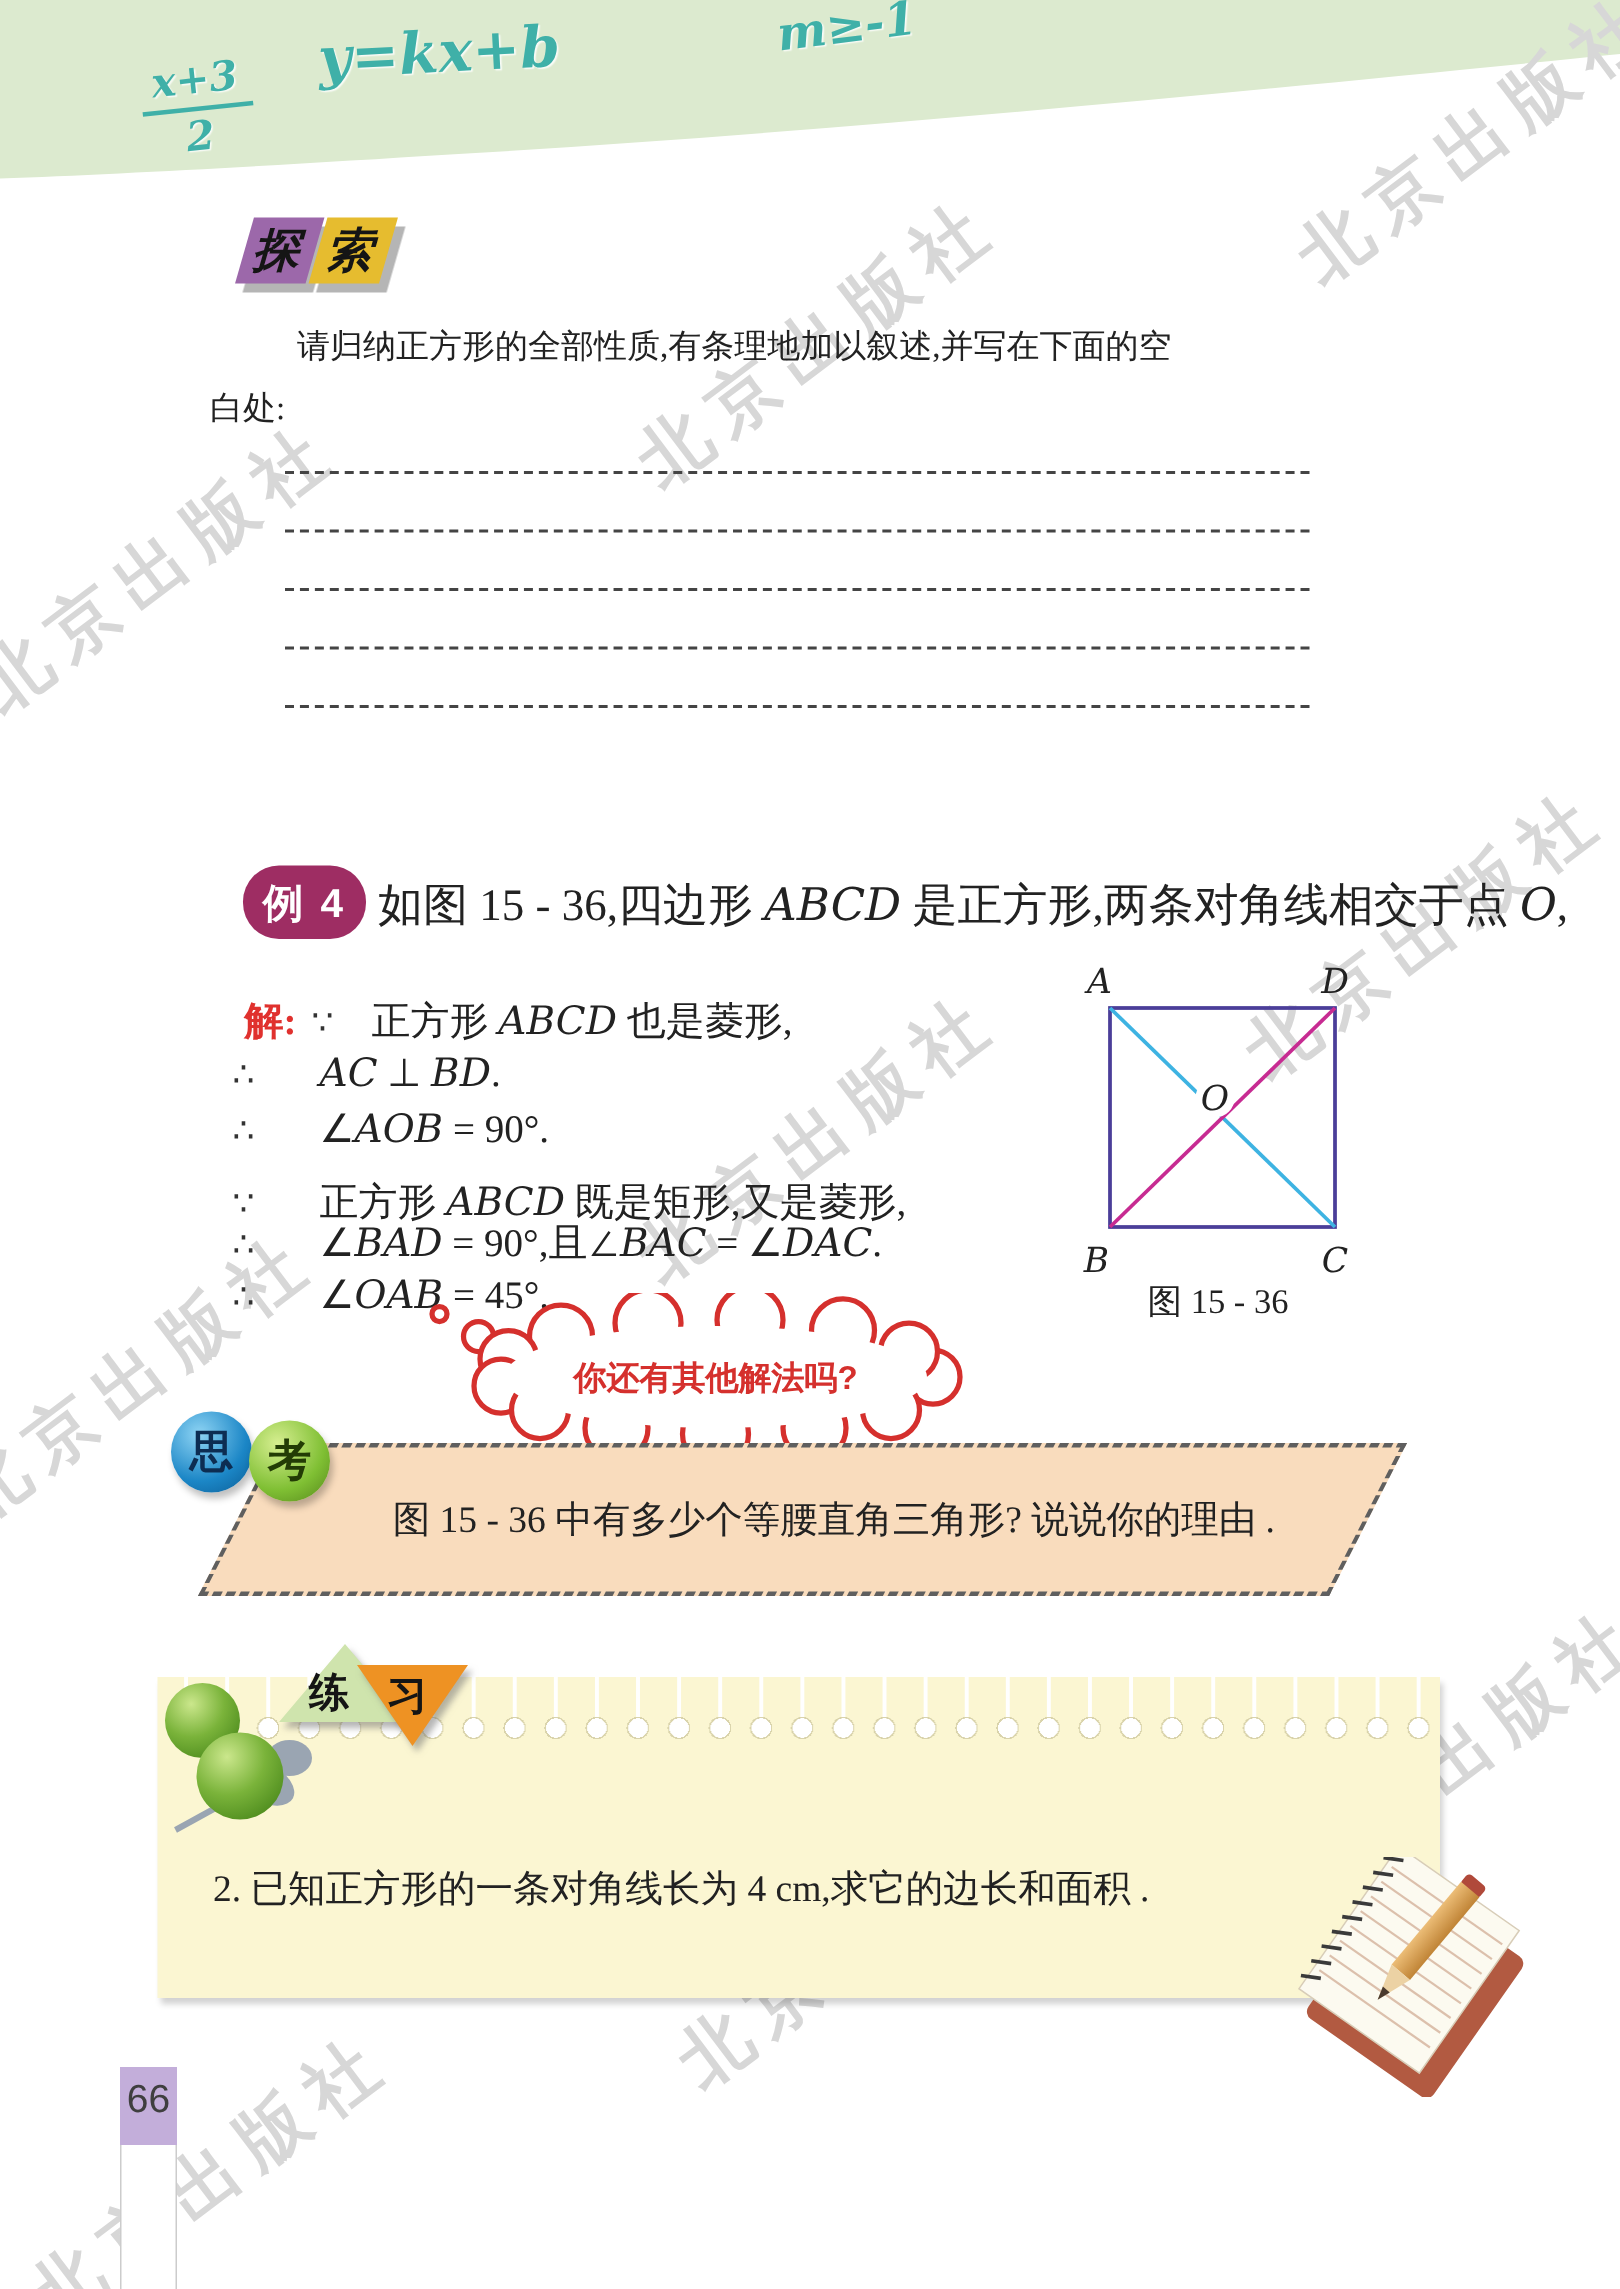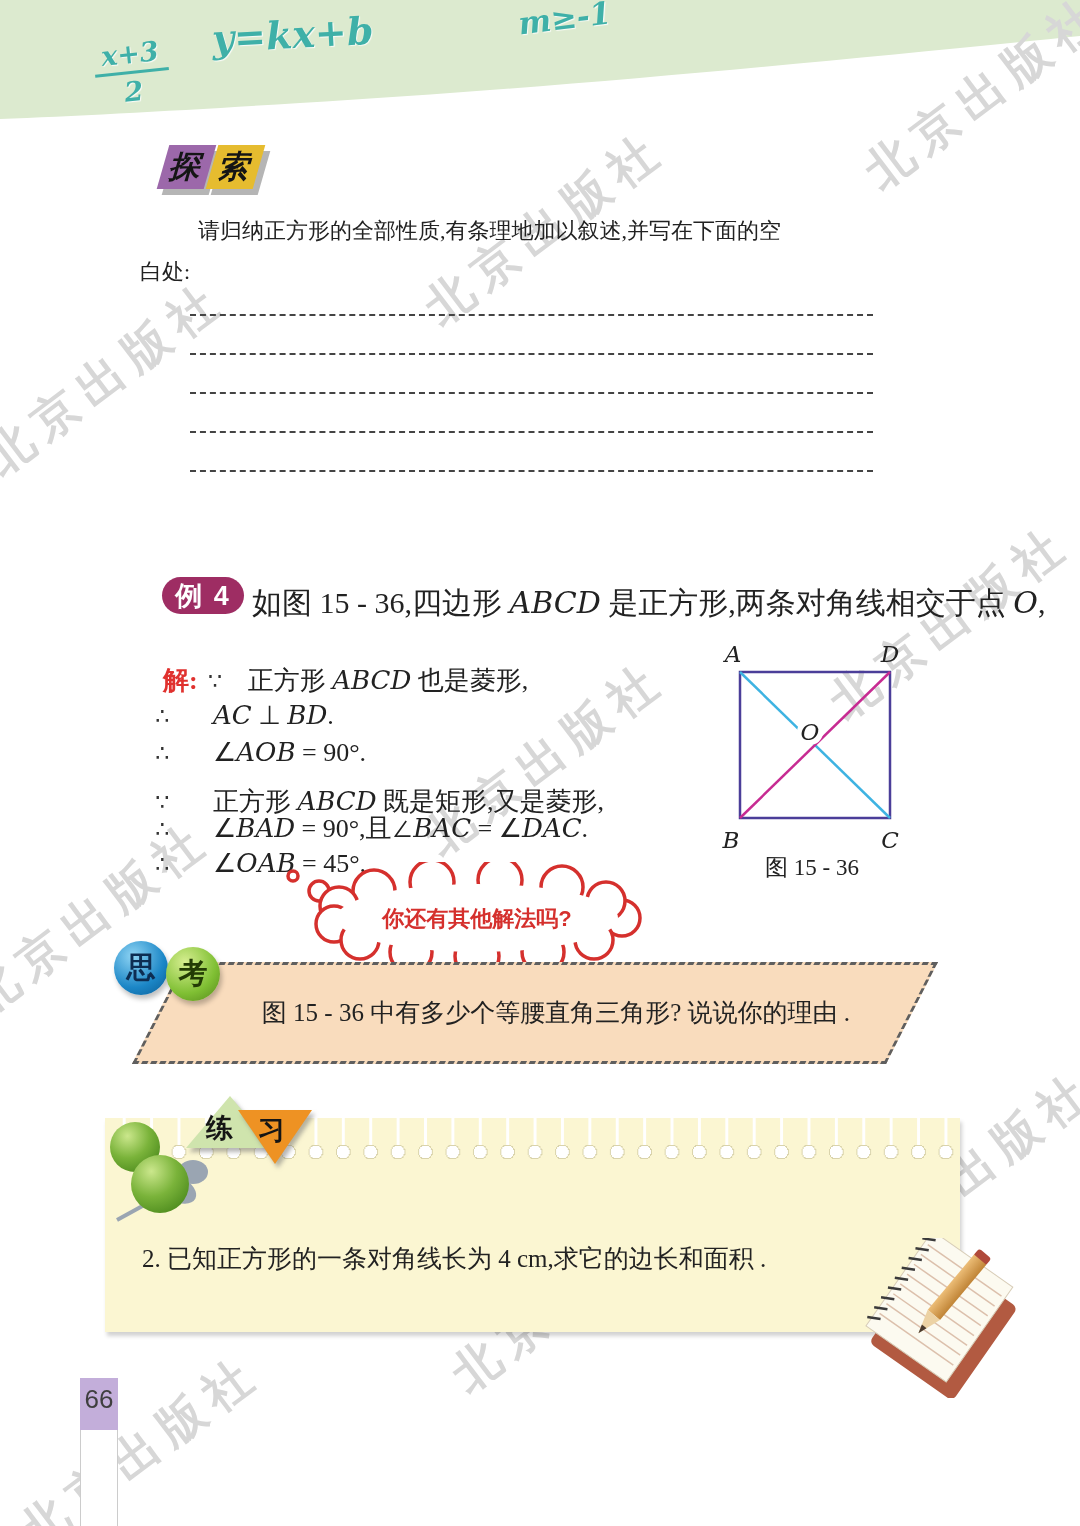--- a/index.html
+++ b/index.html
@@ -24,21 +24,21 @@
         transform:skewX(-16deg);}
   .tile.purple{background:#9c68aa;}
   .tile.gold{background:#e6bc2f;margin-left:2px;}
   
   .para{position:absolute;z-index:2;font-size:22px;line-height:41px;}
   .para .indent{text-indent:58px;}
   .text-line{position:absolute;z-index:2;font-size:30px;white-space:nowrap;}
   .var{font-style:italic;font-family:"DejaVu Serif",serif;}
   .answer-line{position:absolute;z-index:2;left:190px;width:683px;border-top:2.5px dashed #444;}
   
-  .badge-example{position:absolute;z-index:2;width:82px;height:37px;background:#9e2d63;border-radius:24px;
+  .badge-example{position:absolute;z-index:2;width:82px;height:49px;background:#9e2d63;border-radius:24px;
         color:#fff;font-family:"Liberation Sans",sans-serif;font-weight:bold;font-size:27px;
         display:flex;align-items:center;justify-content:center;letter-spacing:2px;}
   .figure{position:absolute;z-index:2;}
   .fig-label{font-style:italic;font-family:"DejaVu Serif",serif;font-size:23px;fill:#222;}
   .fig-caption{font-size:23px;fill:#222;font-family:"Liberation Serif",serif;}
   
   .sol-row{position:absolute;z-index:2;font-size:26px;white-space:nowrap;}
   .jie{color:#e0312e;font-weight:bold;margin-right:10px;}
   .mark{display:inline-block;width:40px;font-family:"DejaVu Sans",sans-serif;font-size:23px;color:#333;}
   .mark.w2{width:58px;}

